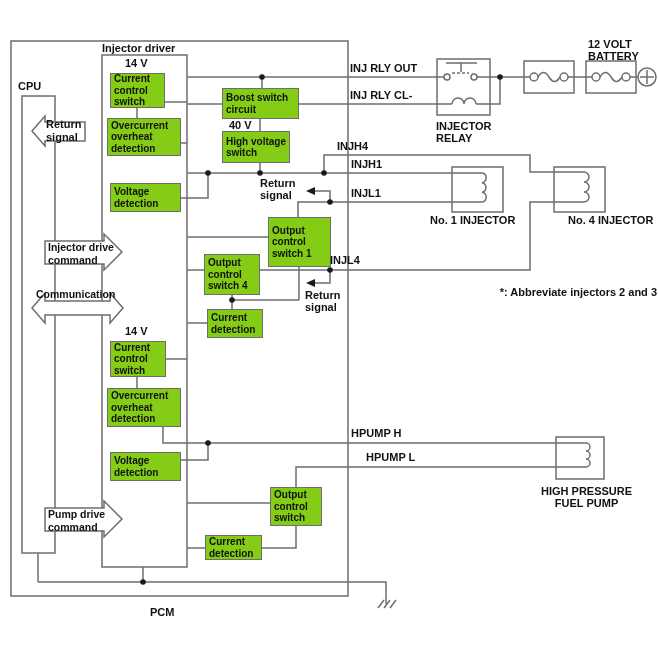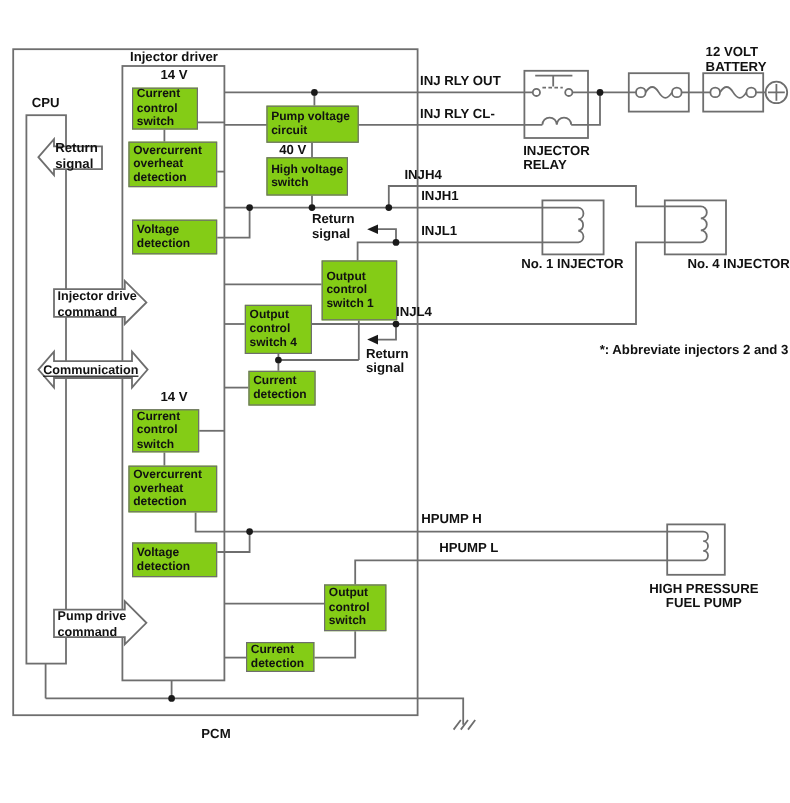--- a/index.html
+++ b/index.html
@@ -4,21 +4,21 @@
 <style>
   html,body{margin:0;padding:0;background:#ffffff;}
   #stage{position:relative;width:658px;height:669px;background:#fff;overflow:hidden;
          font-family:"Liberation Sans",sans-serif;}
   #wiring{position:absolute;left:0;top:0;}
   .blk{position:absolute;background:#84cc16;border:1.5px solid #6e6e6e;box-sizing:border-box;
        display:flex;align-items:center;font:bold 10px/11.5px "Liberation Sans",sans-serif;
        color:#111;white-space:pre-line;padding:0 1px 0 3px;}
   .lbl{position:absolute;font:bold 11px/12px "Liberation Sans",sans-serif;color:#111;
        white-space:pre-line;}
-  .lbl.c{text-align:center;}
+  .lbl.c{text-align:left;}
   .lbl.r{text-align:right;}
   .lbl.s10{font-size:10.5px;line-height:12.5px;}
 </style>
 </head>
 <body>
 
 <div id="stage">
 
   <svg id="wiring" width="658" height="669" viewBox="0 0 658 669">
 
@@ -144,21 +144,21 @@
   <div class="lbl c" style="left:125px;top:325px;width:40px;">14 V</div>
 
   <div class="blk" style="left:110px;top:73px;width:55px;height:35px;">Current
 control
 switch</div>
   <div class="blk" style="left:107px;top:118px;width:74px;height:38px;">Overcurrent
 overheat
 detection</div>
   <div class="blk" style="left:110px;top:183px;width:71px;height:29px;">Voltage
 detection</div>
-  <div class="blk" style="left:222px;top:88px;width:77px;height:31px;">Pump voltage
+  <div class="blk" style="left:222px;top:88px;width:77px;height:31px;">Boost switch
 circuit</div>
   <div class="blk" style="left:222px;top:131px;width:68px;height:32px;">High voltage
 switch</div>
   <div class="blk" style="left:268px;top:217px;width:63px;height:50px;">Output
 control
 switch 1</div>
   <div class="blk" style="left:204px;top:254px;width:56px;height:41px;">Output
 control
 switch 4</div>
   <div class="blk" style="left:207px;top:309px;width:56px;height:29px;">Current
@@ -193,21 +193,21 @@
   <div class="lbl c" style="left:430px;top:214px;width:94px;">No. 1 INJECTOR</div>
   <div class="lbl c" style="left:532px;top:214px;width:95px;padding-left:36px;">No. 4 INJECTOR</div>
   <div class="lbl" style="left:541px;top:485px;text-align:center;">HIGH PRESSURE
 FUEL PUMP</div>
   <div class="lbl r" style="left:470px;top:286px;width:187px;">*: Abbreviate injectors 2 and 3</div>
 
   <div class="lbl" style="left:46px;top:118px;line-height:13px;">Return
 signal</div>
   <div class="lbl s10" style="left:48px;top:241px;">Injector drive
 command</div>
-  <div class="lbl s10" style="left:36px;top:303px;text-decoration:underline;">Communication</div>
+  <div class="lbl s10" style="left:36px;top:288px;">Communication</div>
   <div class="lbl s10" style="left:48px;top:508px;">Pump drive
 command</div>
   <div class="lbl" style="left:260px;top:177px;">Return
 signal</div>
   <div class="lbl" style="left:305px;top:289px;">Return
 signal</div>
 
 </div>
 
 </body></html>

